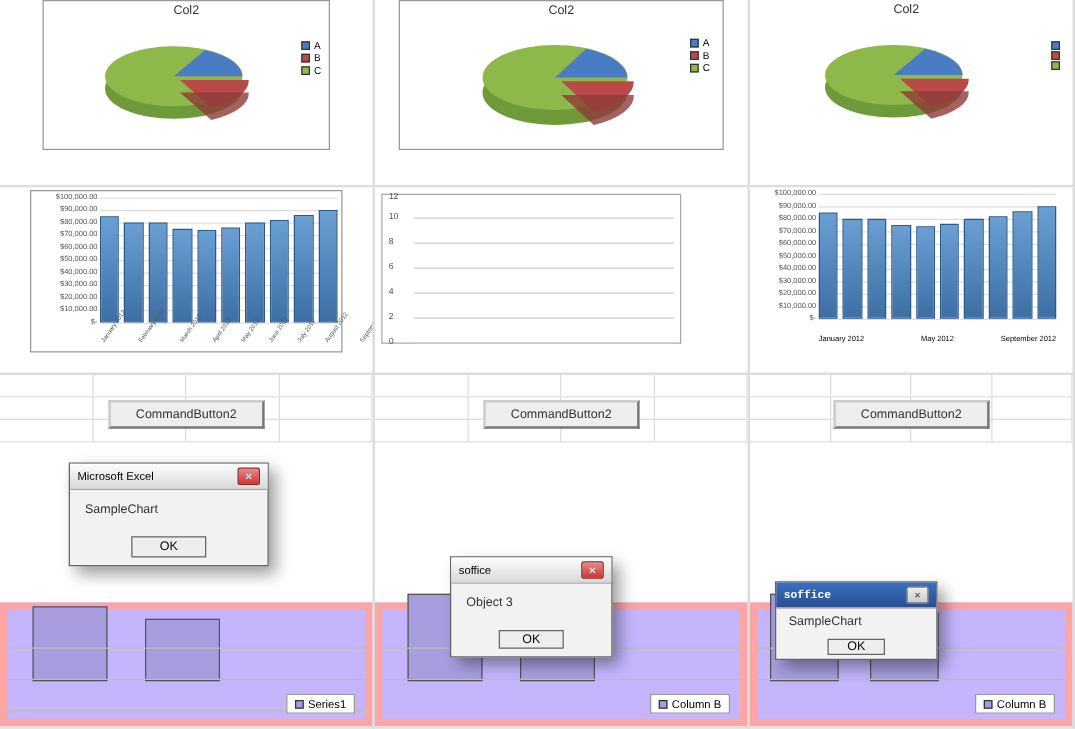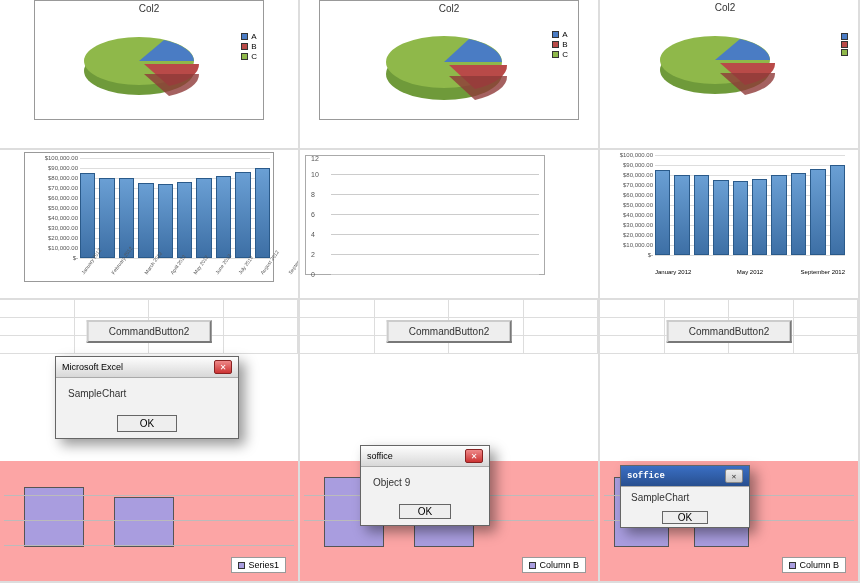--- a/index.html
+++ b/index.html
@@ -31,21 +31,21 @@
   .sheetcol{flex:1;border-right:1px solid #ddd;}
   .cmdbtn { position:absolute; top:20px; left:50%; transform:translateX(-50%); background:#eee; border:2px outset #ccc; padding:4px 20px; font-size:10px; color:#333;}
   .dialog { position:absolute; background:#f2f2f2; border:1px solid #666; box-shadow:6px 6px 12px rgba(0,0,0,0.4); }
   .dlg-title{ background:linear-gradient(#fdfdfd,#d8d8d8); border-bottom:1px solid #aaa; padding:3px 6px; font-size:9px; display:flex; align-items:center; justify-content:space-between;}
   .dlg-title.blue{ background:linear-gradient(#3a6fc4,#284f8f); color:#fff; font-weight:bold; font-family:"Courier New",monospace;}
   .dlg-close{ width:18px; height:14px; background:linear-gradient(#e88,#c33); border:1px solid #822; border-radius:2px; color:#fff; font-size:8px; display:flex;align-items:center;justify-content:center;}
   .dlg-close.gray{background:linear-gradient(#eee,#ccc);color:#333;border:1px solid #888;}
   .dlg-body{ padding:10px 12px; font-size:10px; color:#333;}
   .dlg-btns{ text-align:center; padding:6px;}
   .okbtn{ padding:2px 22px; font-size:10px; border:1px solid #666; background:#eee;}
-  .partial-chart{position:absolute;bottom:0;left:0;right:0;height:120px;border:4px solid #fca5a5;background:#fca5a5;}
+  .partial-chart{position:absolute;bottom:0;left:0;right:0;height:99px;border:6px solid #fca5a5;background:#c4b5fd;}
   .big-bar{position:absolute;bottom:30px;background:#a99ddf;border:1px solid #555;}
   .series-legend{position:absolute;bottom:4px;right:8px;font-size:9px;border:1px solid #999;padding:2px 6px;display:flex;align-items:center;gap:3px;background:#fff;}
 </style>
 </head>
 <body>
 
 <div class="grid">
 
   <div class="cell">
     <div class="chart-box" style="width:230px;height:120px;margin-top:0">
@@ -272,21 +272,21 @@
       <div class="big-bar" style="left:20px;width:60px;height:60px"></div>
       <div class="big-bar" style="left:110px;width:60px;height:50px"></div>
       <div style="position:absolute;left:0;right:0;top:30px;border-top:1px solid #bbb"></div>
       <div style="position:absolute;left:0;right:0;top:55px;border-top:1px solid #bbb"></div>
       <div style="position:absolute;left:0;right:0;top:80px;border-top:1px solid #bbb"></div>
       <div class="series-legend">
           <span class="legend-sw" style="background:#a99ddf"></span>
           <span>Series1</span>
         </div>
     </div>
-    <div class="dialog" style="top:56px;left:55px;width:184px">
+    <div class="dialog" style="top:70px;left:55px;width:160px">
       <div class="dlg-title">
         <span>Microsoft Excel</span>
         <span class="dlg-close">✕</span>
       </div>
       <div class="dlg-body">SampleChart</div>
       <div class="dlg-btns"><button class="okbtn">OK</button></div>
     </div>
   </div>
 
   <div class="cell" style="position:relative">
@@ -319,21 +319,21 @@
       <div class="series-legend">
           <span class="legend-sw" style="background:#a99ddf"></span>
           <span>Column B</span>
         </div>
     </div>
     <div class="dialog" style="top:145px;left:60px;width:130px">
       <div class="dlg-title">
         <span>soffice</span>
         <span class="dlg-close">✕</span>
       </div>
-      <div class="dlg-body">Object 9</div>
+      <div class="dlg-body">Object 3</div>
       <div class="dlg-btns"><button class="okbtn" style="padding:1px 18px">OK</button></div>
     </div>
   </div>
 
   <div class="cell" style="position:relative">
     <div class="sheetbg">
       <div class="sheetrow">
           <div class="sheetcol"></div>
           <div class="sheetcol"></div>
           <div class="sheetcol"></div>

